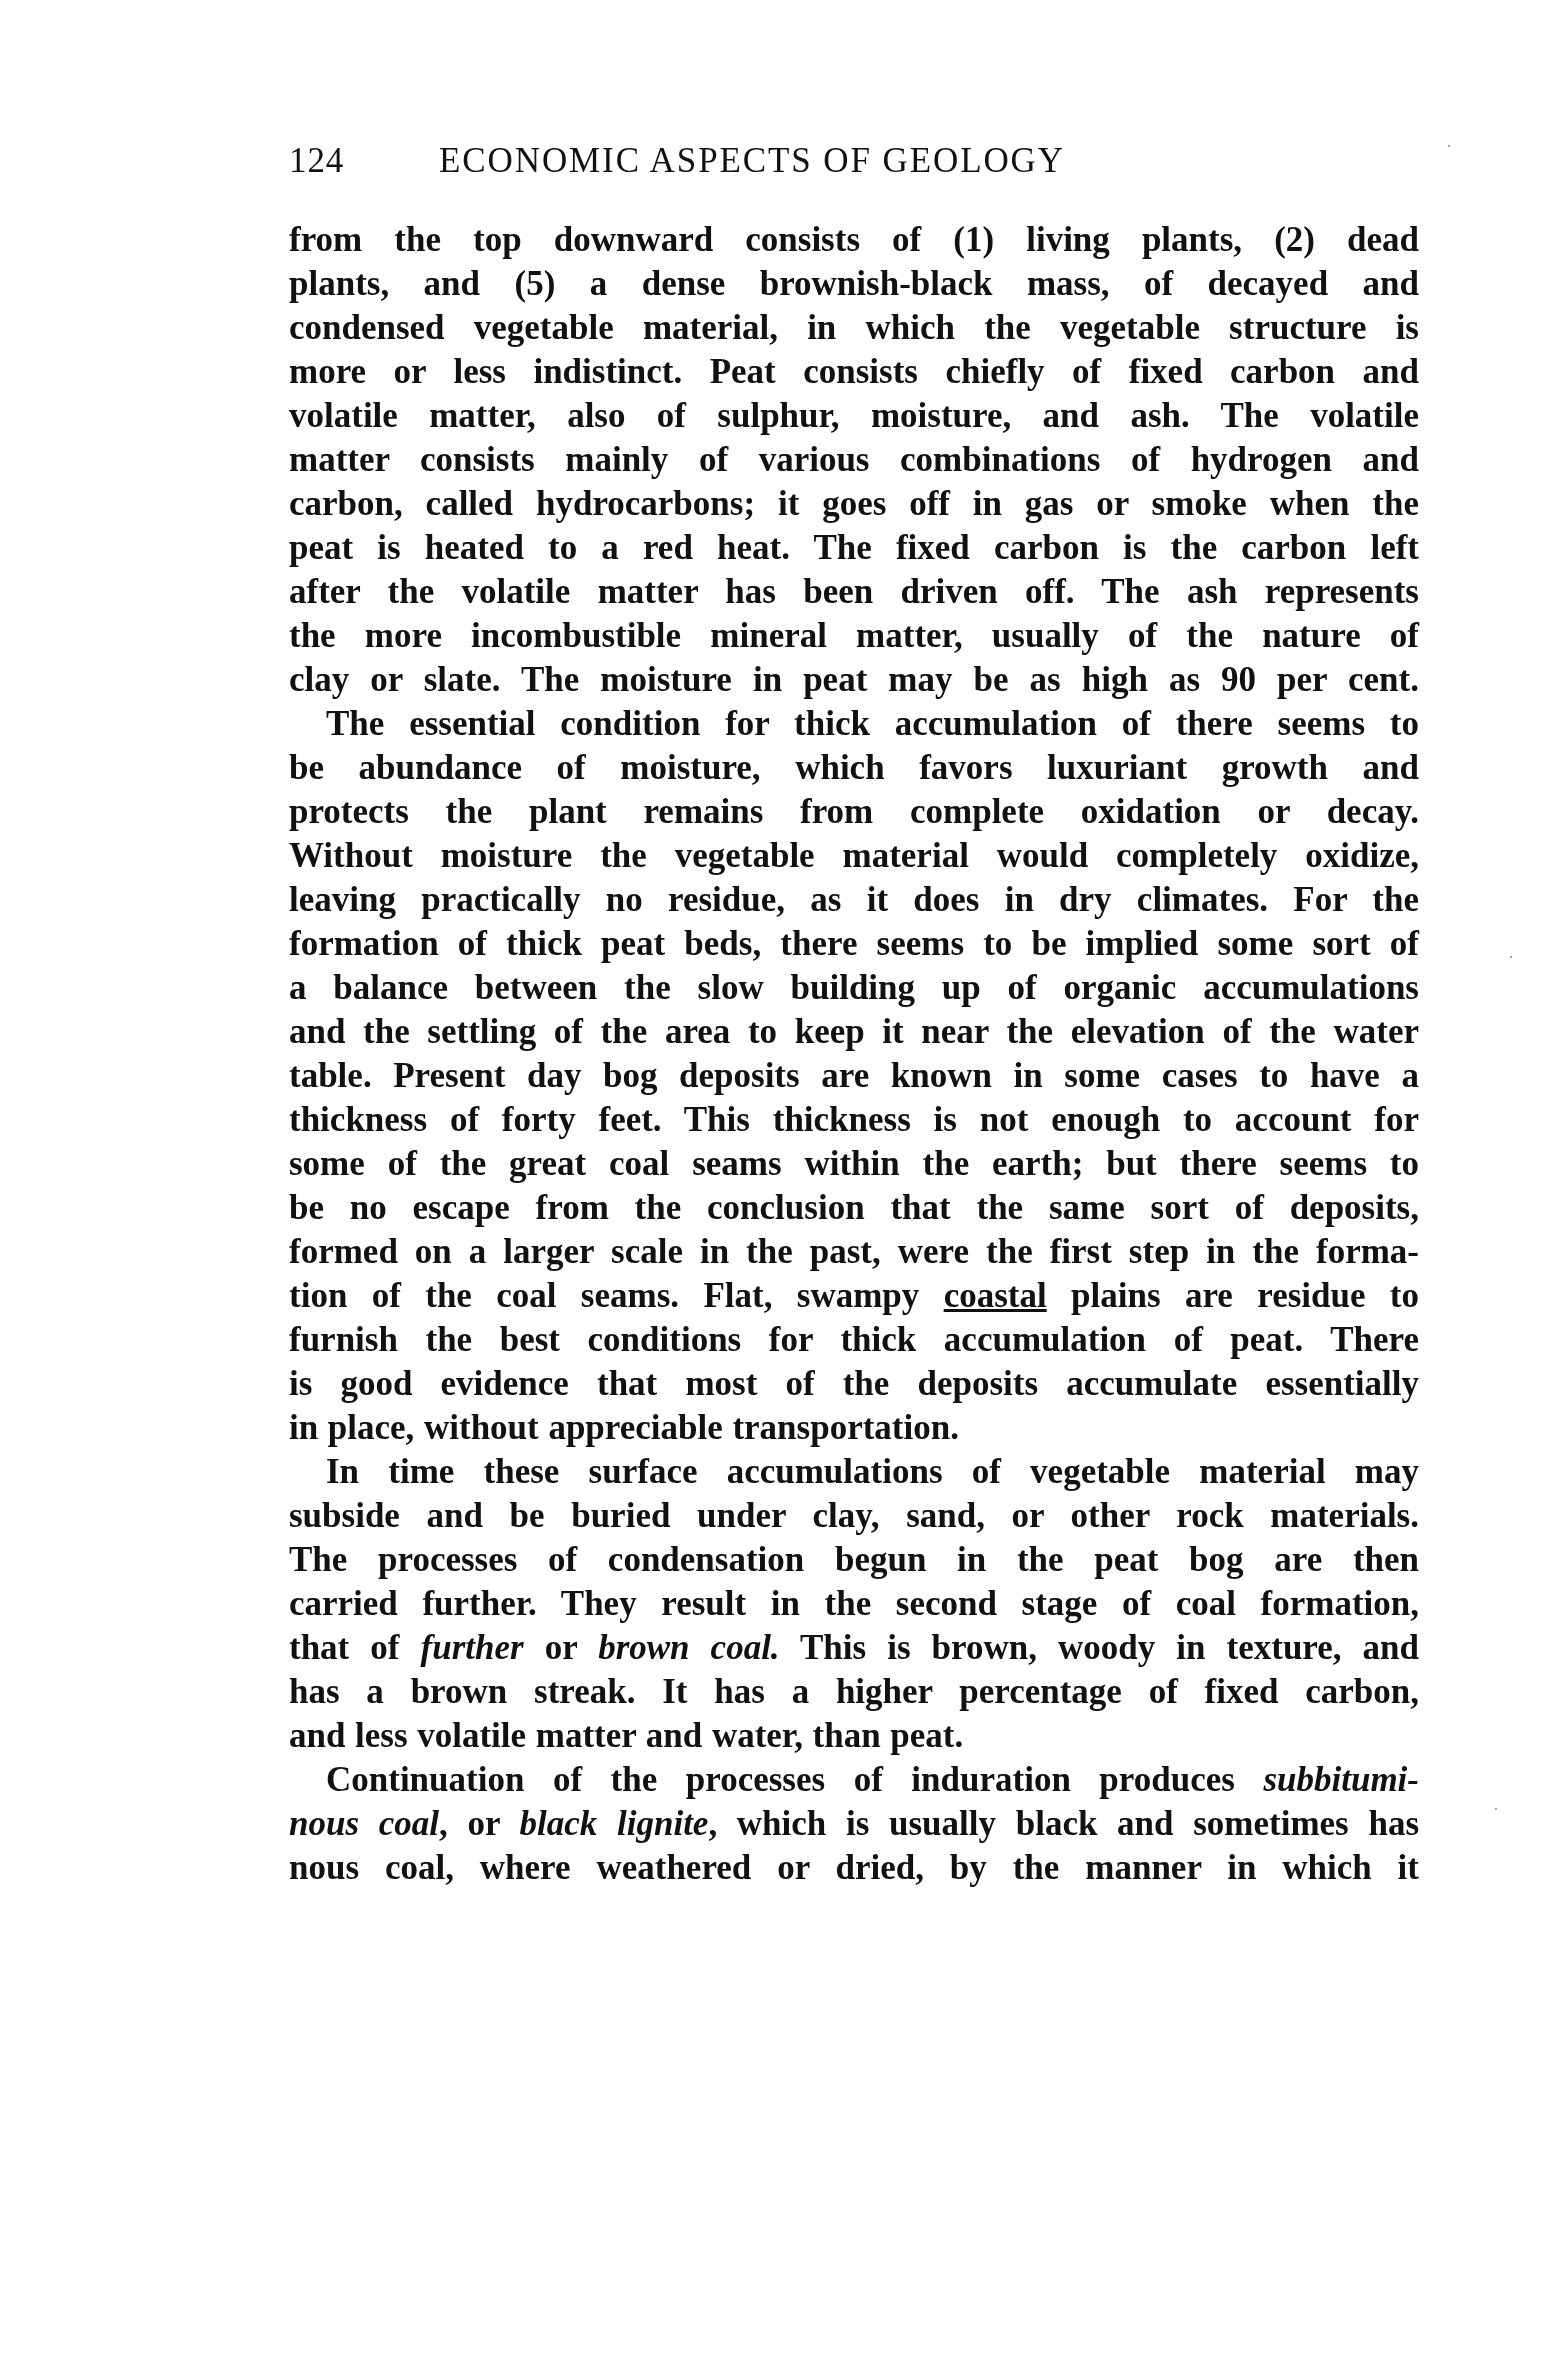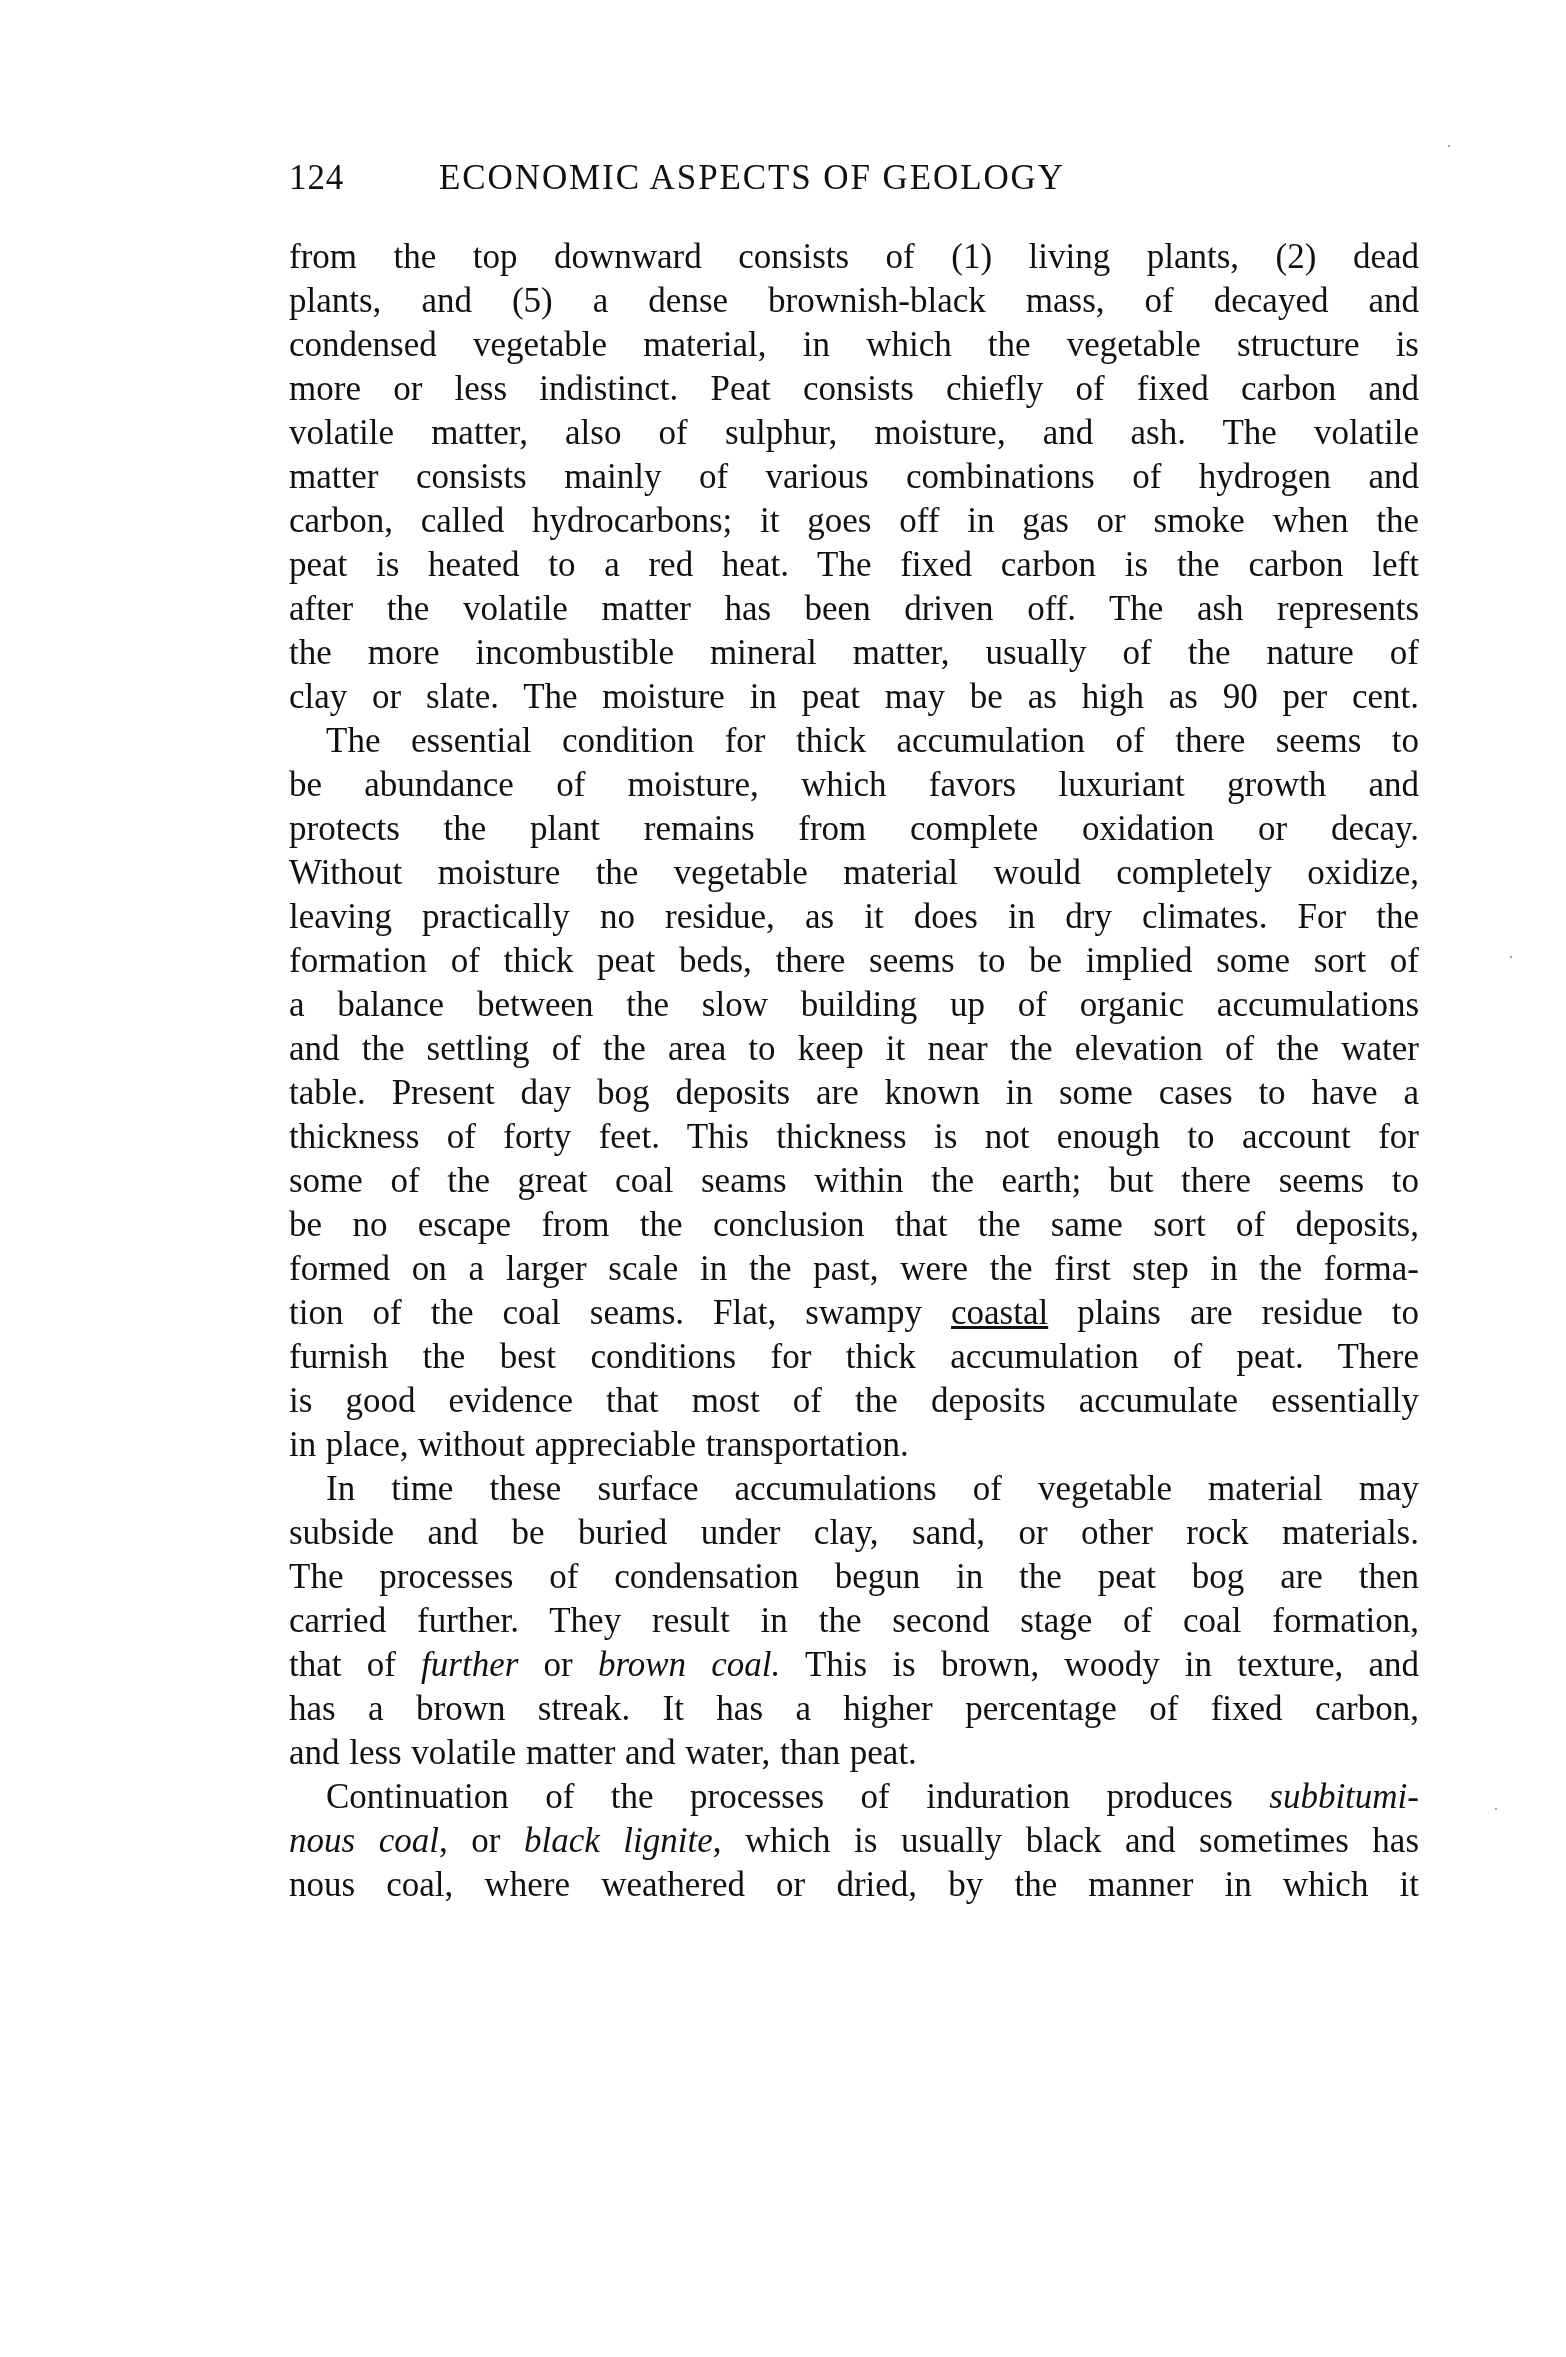--- a/index.html
+++ b/index.html
@@ -11,21 +11,21 @@
       width: 1567px;
       height: 2357px;
       position: relative;
       overflow: hidden;
       font-family: "Liberation Serif", "DejaVu Serif", serif;
       color: #111111;
     }
     .page {
       position: absolute;
       left: 289px;
-      top: 158px;
+      top: 141px;
       width: 1130px;
     }
     .running-head {
       display: flex;
       align-items: baseline;
       height: 56px;
       font-size: 35px;
       letter-spacing: 0.9px;
     }
     .running-head .page-number {
@@ -37,20 +37,21 @@
     .body-text {
       margin-top: 20.6px;
       font-size: 35px;
       line-height: 44px;
       text-align: justify;
       word-spacing: 0.9px;
     }
     .para {
       margin: 0;
       text-indent: 0;
+      font-weight: bold;
     }
     .line {
       display: block;
       text-align: justify;
       text-align-last: justify;
       white-space: nowrap;
       overflow: visible;
     }
     .line.last {
       text-align-last: left;

